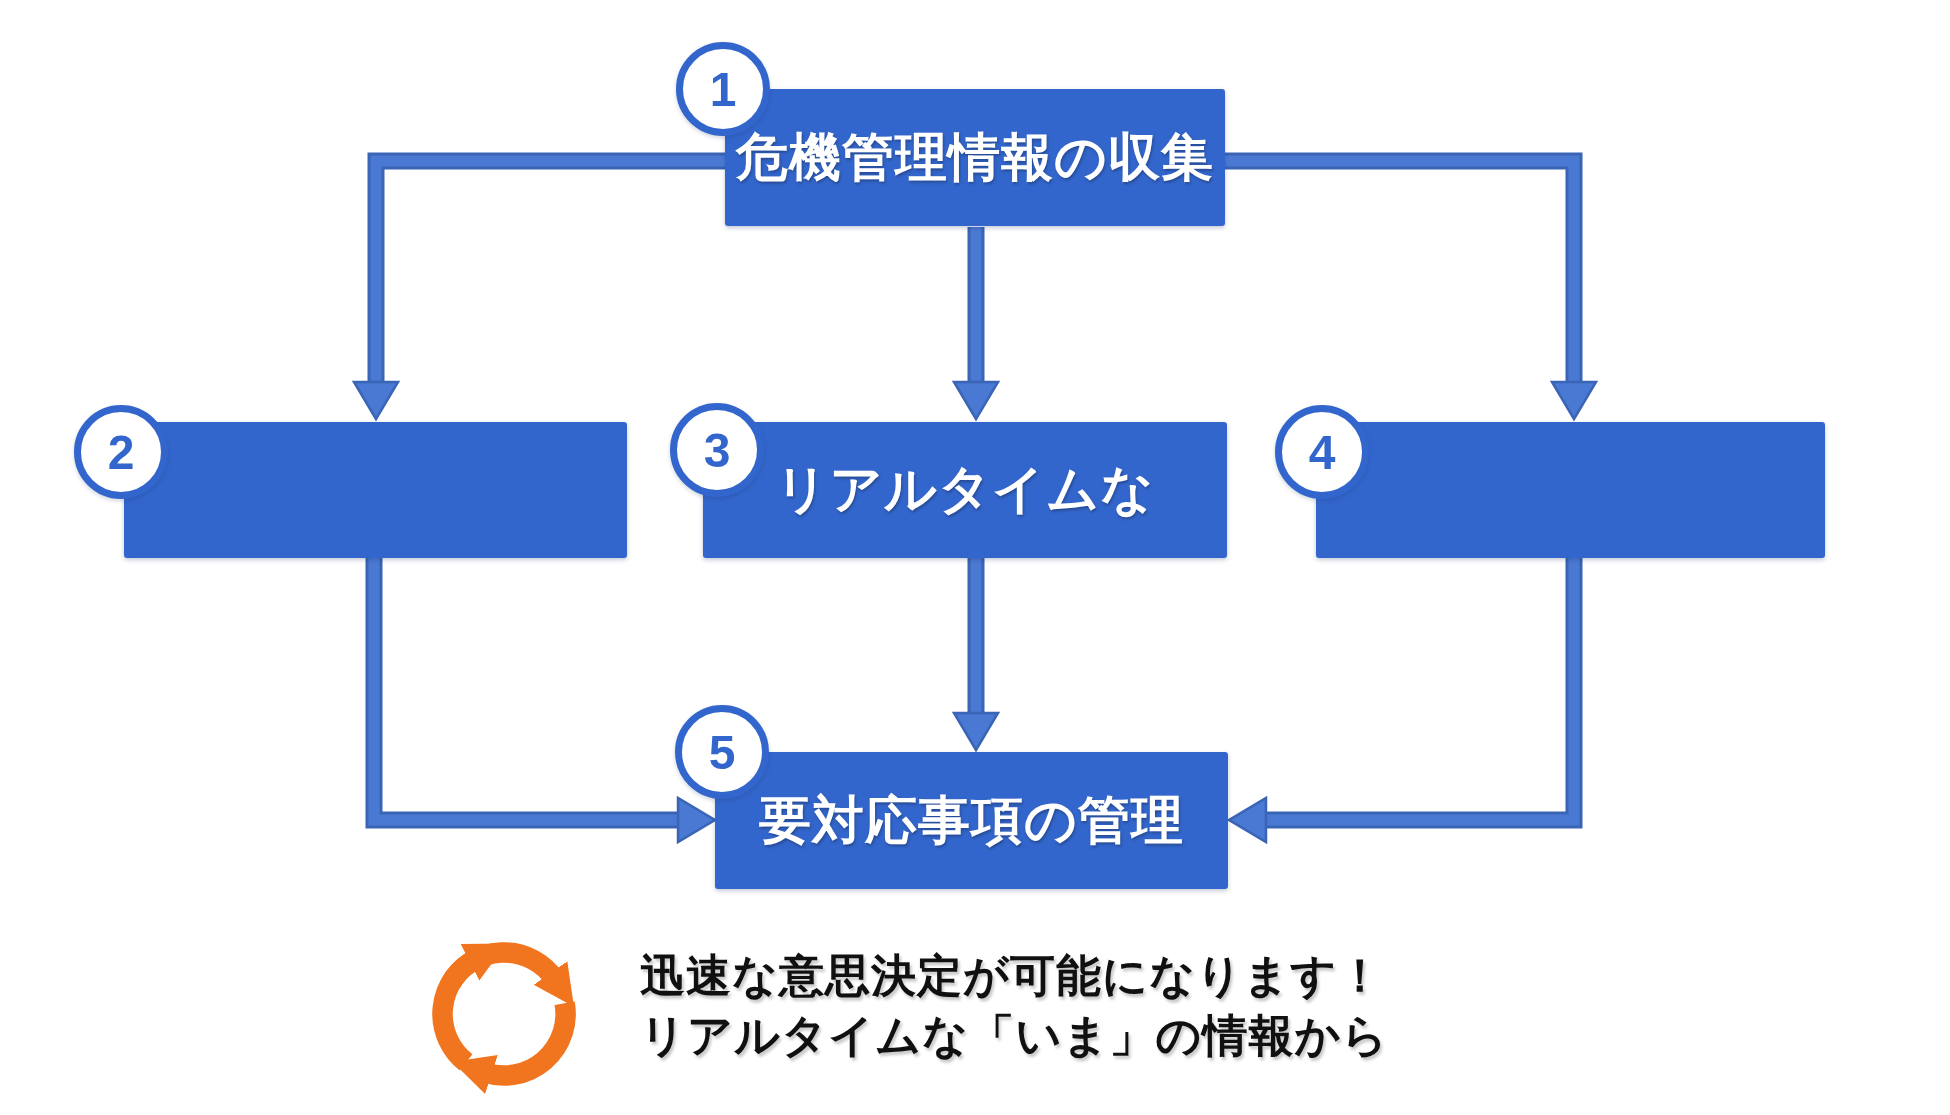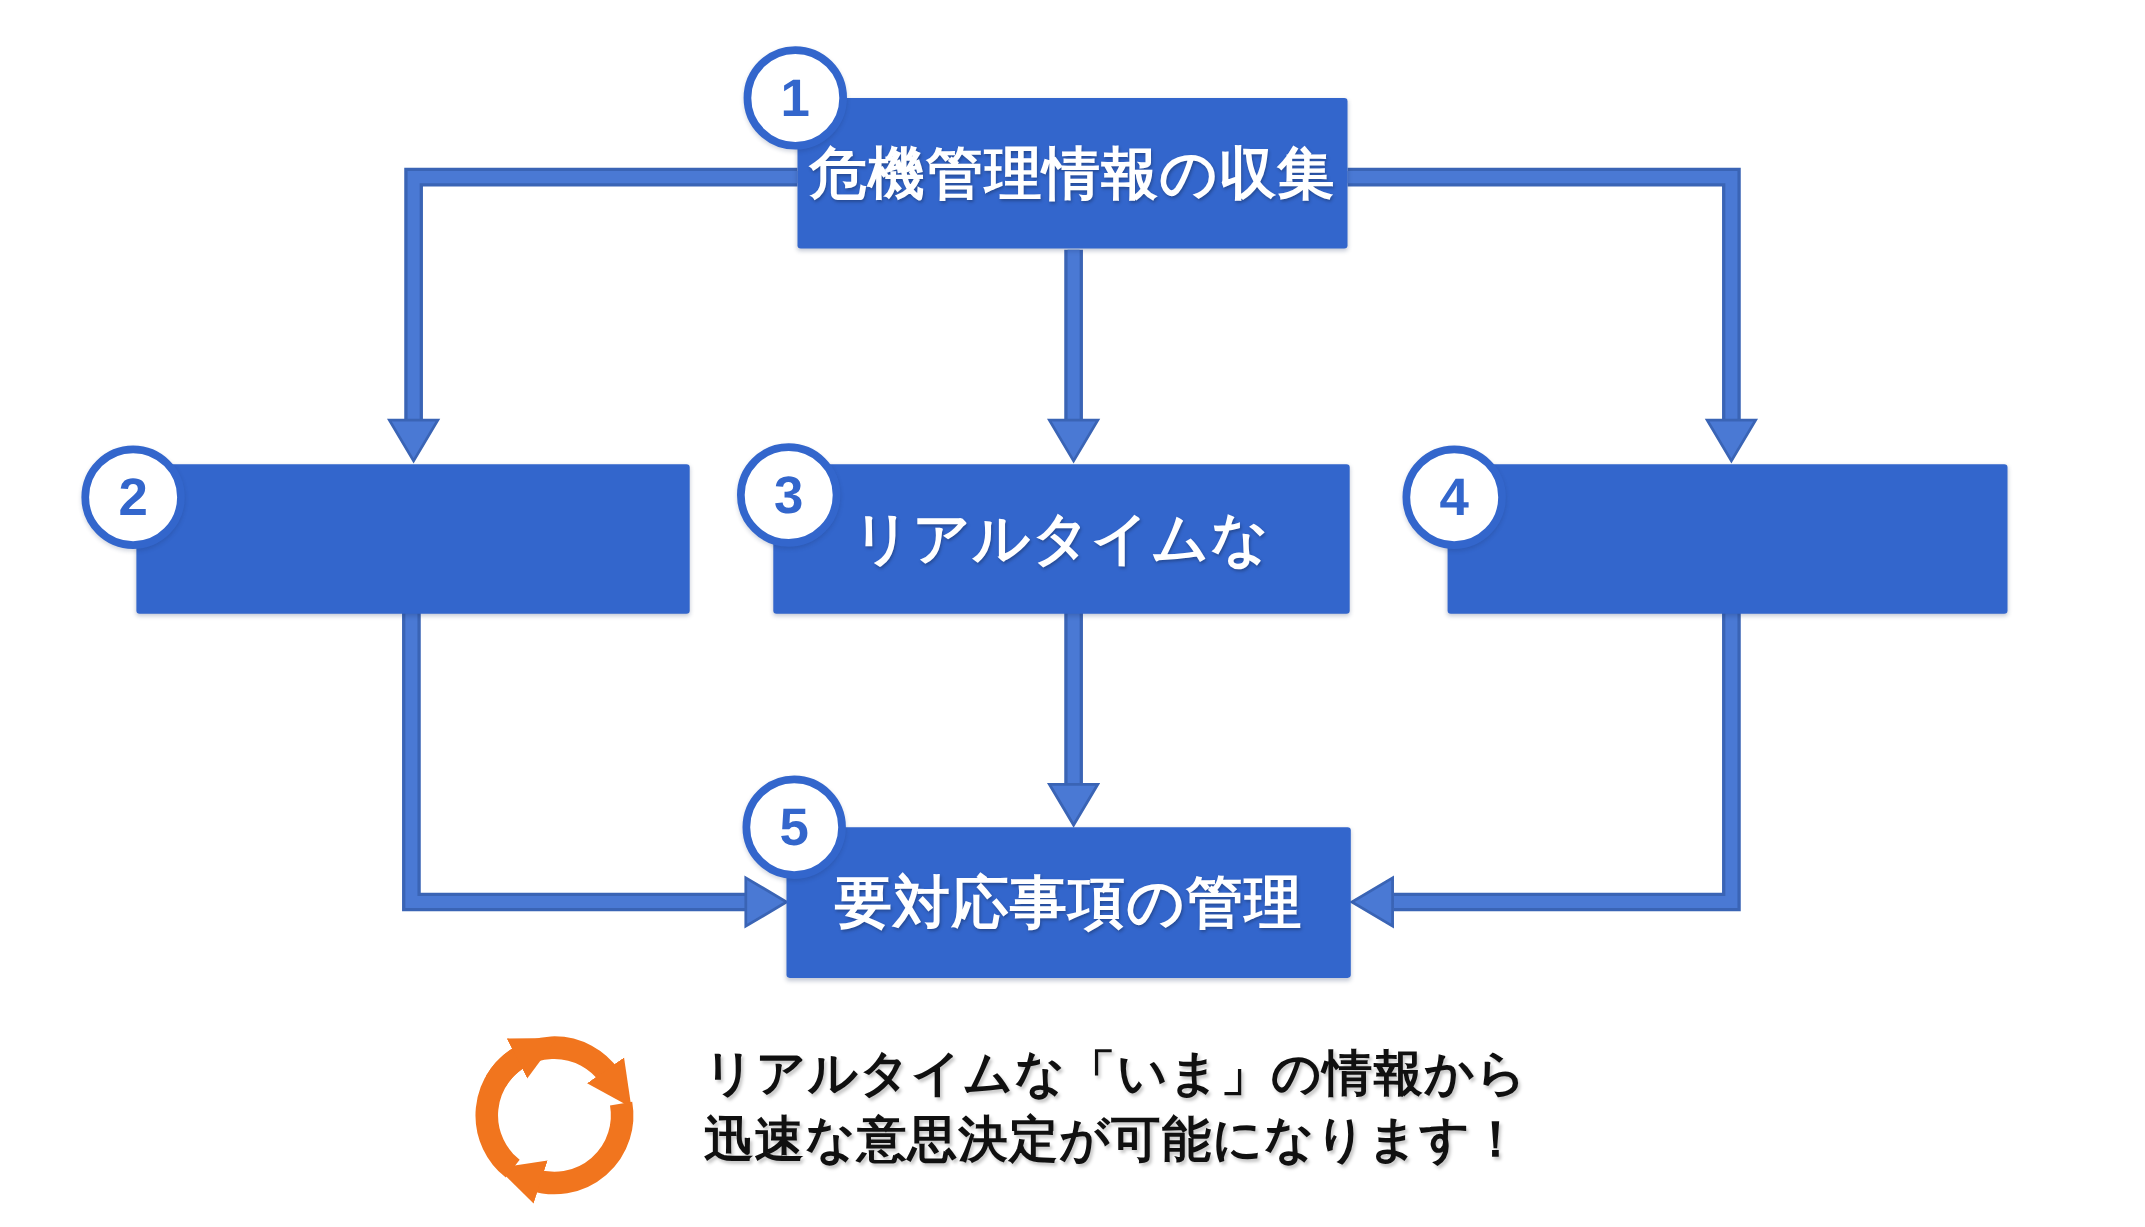--- a/index.html
+++ b/index.html
@@ -136,17 +136,17 @@
       <marker id="ah" markerUnits="userSpaceOnUse" markerWidth="48" markerHeight="48" refX="7" refY="23" orient="auto">
         <polygon class="cycle-head" points="0,2 42,23 0,44"></polygon>
       </marker>
     </defs>
     <path class="cycle-arc" d="M 31.4 63.5 A 63 63 0 0 1 137.6 58.9" marker-end="url(#ah)"></path>
     <path class="cycle-arc" d="M 148.1 84.1 A 63 63 0 0 1 66.5 154.9" marker-end="url(#ah)"></path>
     <path class="cycle-arc" d="M 47.2 144.6 A 63 63 0 0 1 57.4 38.9" marker-end="url(#ah)"></path>
   </svg>
 
   <div class="note">
+    <div>迅速な意思決定が可能になります！</div>
     <div>リアルタイムな「いま」の情報から</div>
-    <div>迅速な意思決定が可能になります！</div>
   </div>
 
 </div>
 
 </body></html>

